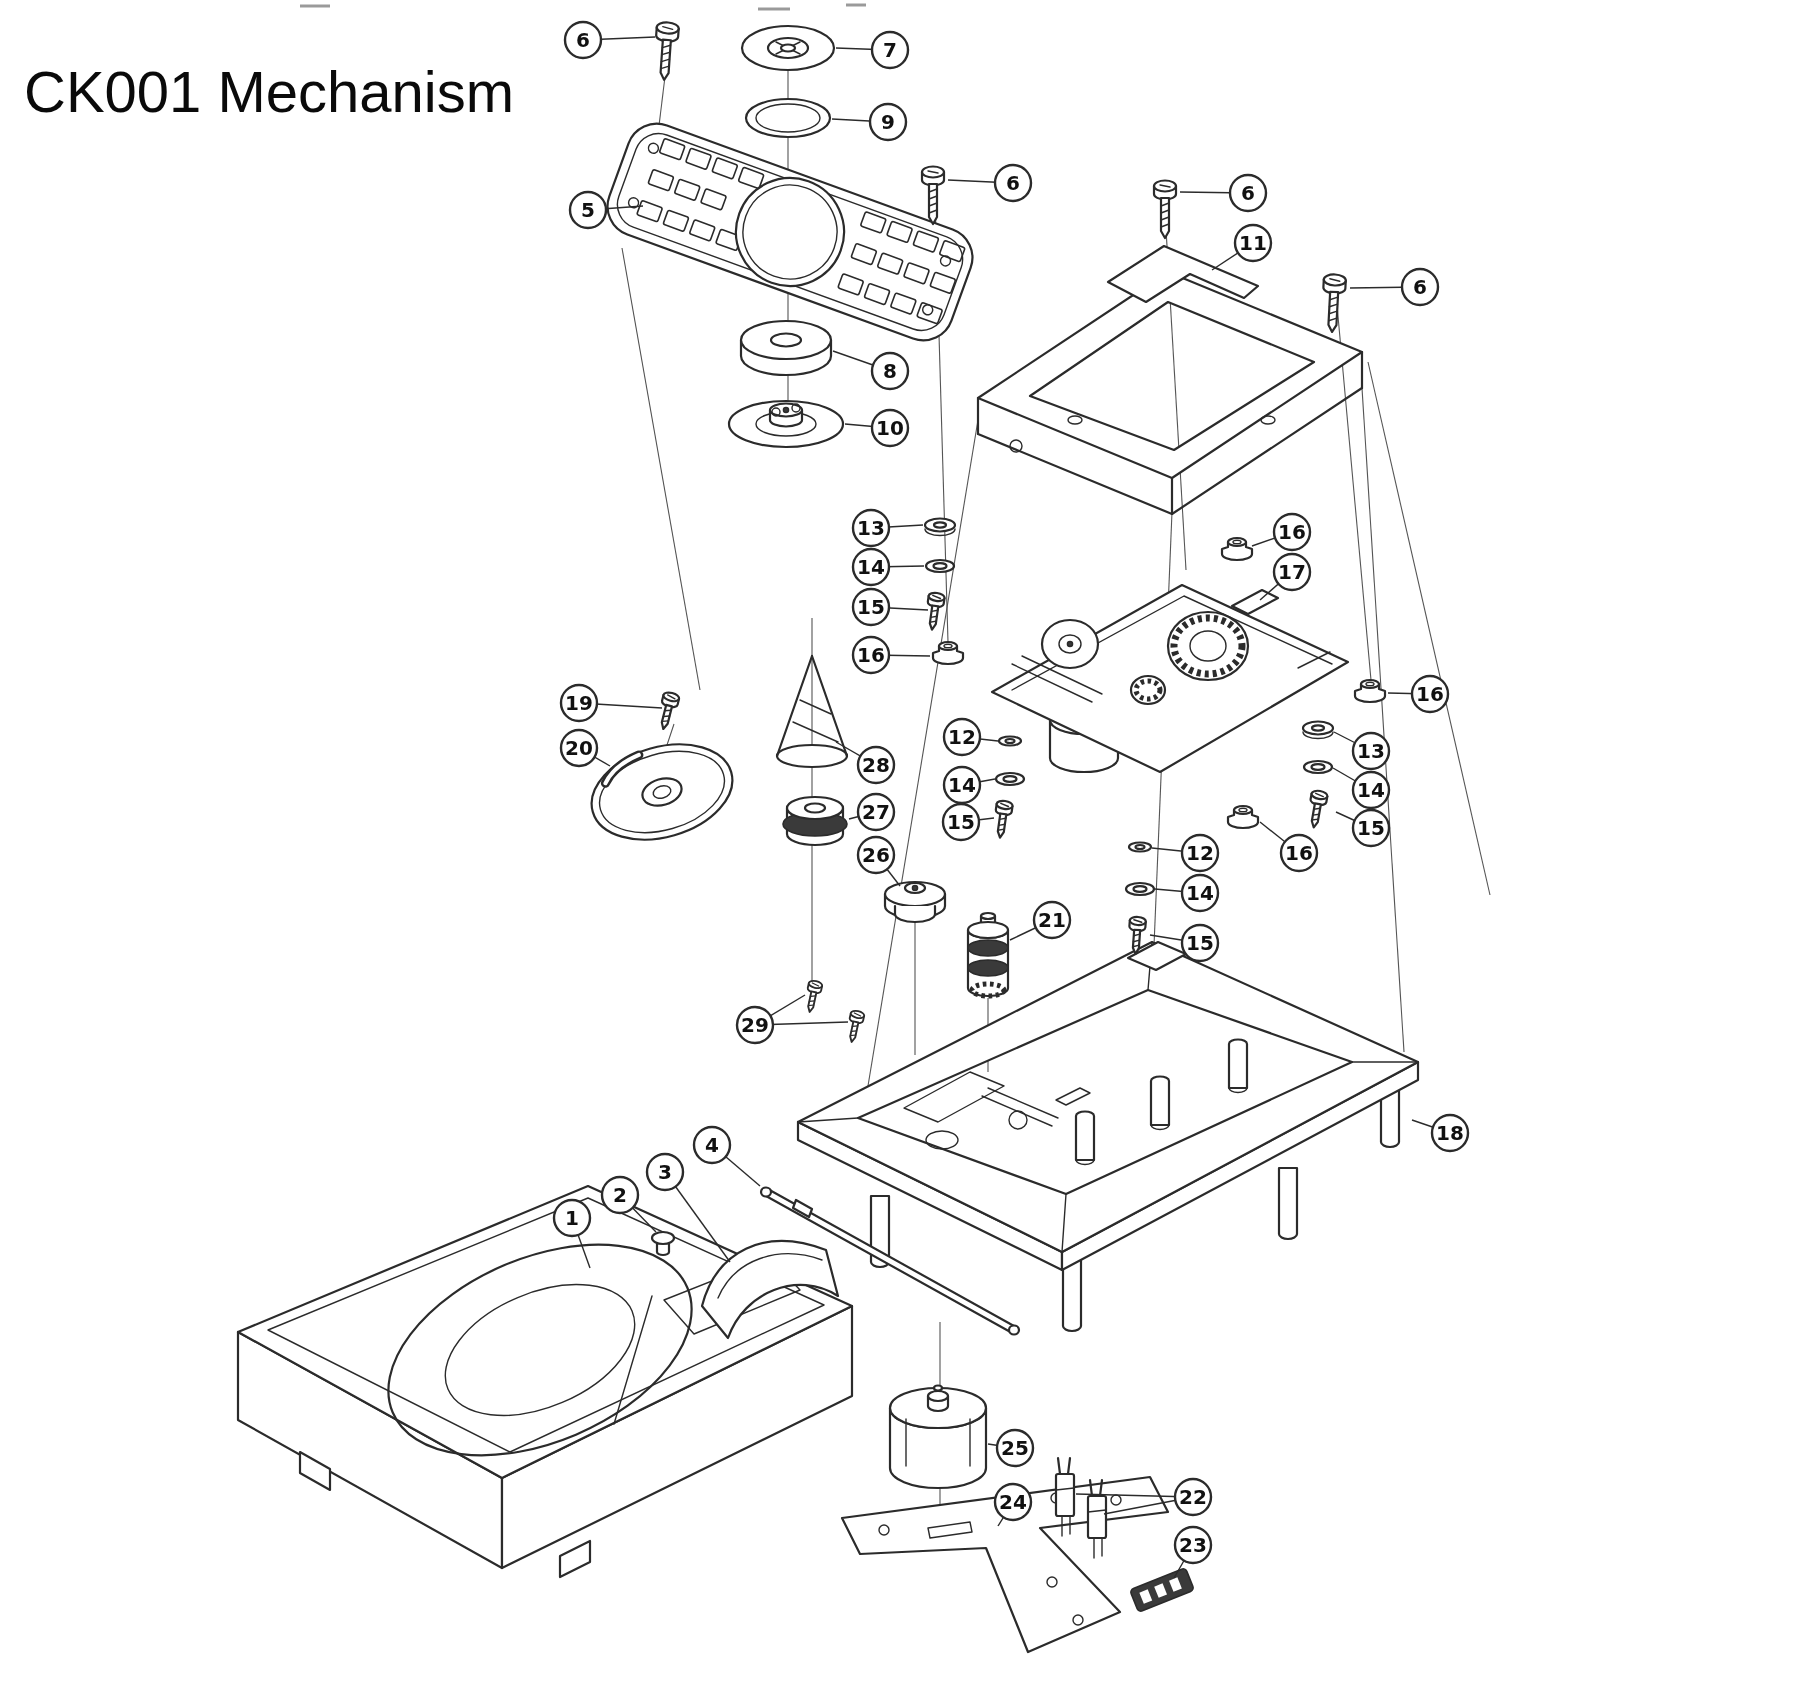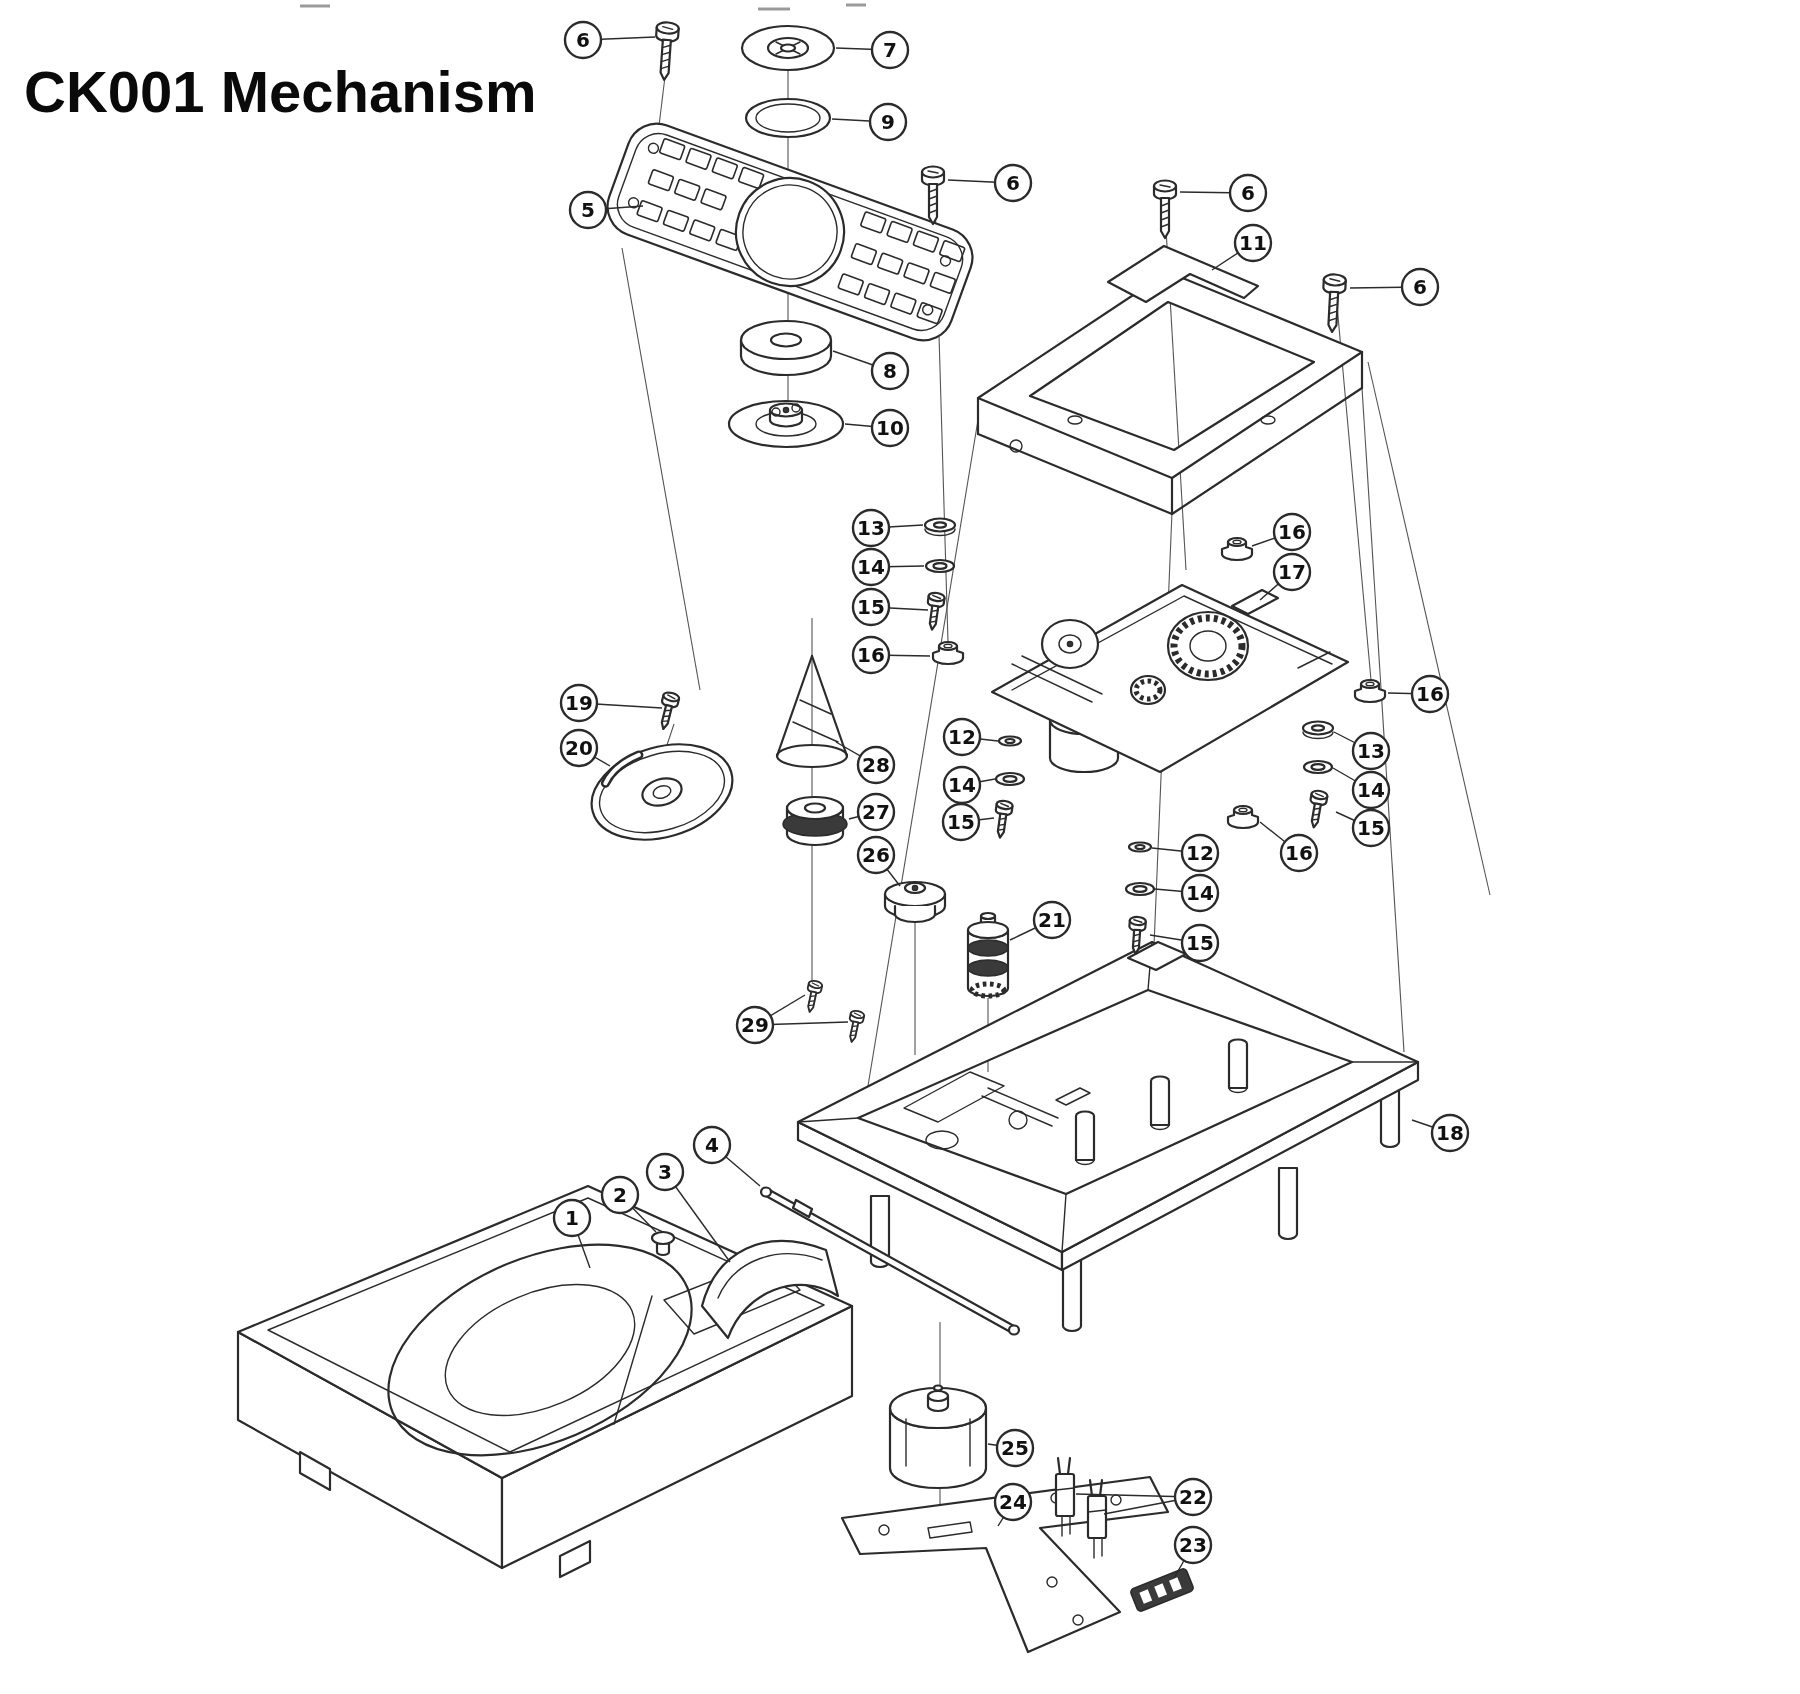--- a/index.html
+++ b/index.html
@@ -1,18 +1,18 @@
 <!DOCTYPE html>
 <html><head>
 <meta charset="utf-8">
 <style>
   html,body{margin:0;padding:0;background:#fff}
   .page{position:relative;width:1800px;height:1694px;background:#ffffff;overflow:hidden;
         font-family:"Liberation Sans",sans-serif}
-  .title{position:absolute;left:24px;top:58px;font-size:58px;font-weight:bold;color:#0a0a0a;
+  .title{position:absolute;left:24px;top:58px;font-size:58px;font-weight:normal;color:#0a0a0a;
          font-family:"Liberation Sans",sans-serif;letter-spacing:0}
   svg{position:absolute;left:0;top:0}
   .p{fill:none;stroke:#2b2b2b;stroke-width:2.2;stroke-linecap:round;stroke-linejoin:round}
   .wf{fill:#ffffff;stroke:#2b2b2b;stroke-width:2.2;stroke-linecap:round;stroke-linejoin:round}
   .thin{fill:none;stroke:#2b2b2b;stroke-width:1.4;stroke-linecap:round;stroke-linejoin:round}
   .dk{fill:#3a3a3a;stroke:#2b2b2b;stroke-width:1.6}
   .guide{stroke:#555;stroke-width:1.1}
   .teeth{fill:none;stroke:#2b2b2b;stroke-width:7;stroke-dasharray:4 4}
   .teeth-s{fill:none;stroke:#2b2b2b;stroke-width:5;stroke-dasharray:3.5 3.5}
   .slot{fill:none;stroke:#2b2b2b;stroke-width:9;stroke-linecap:round}

